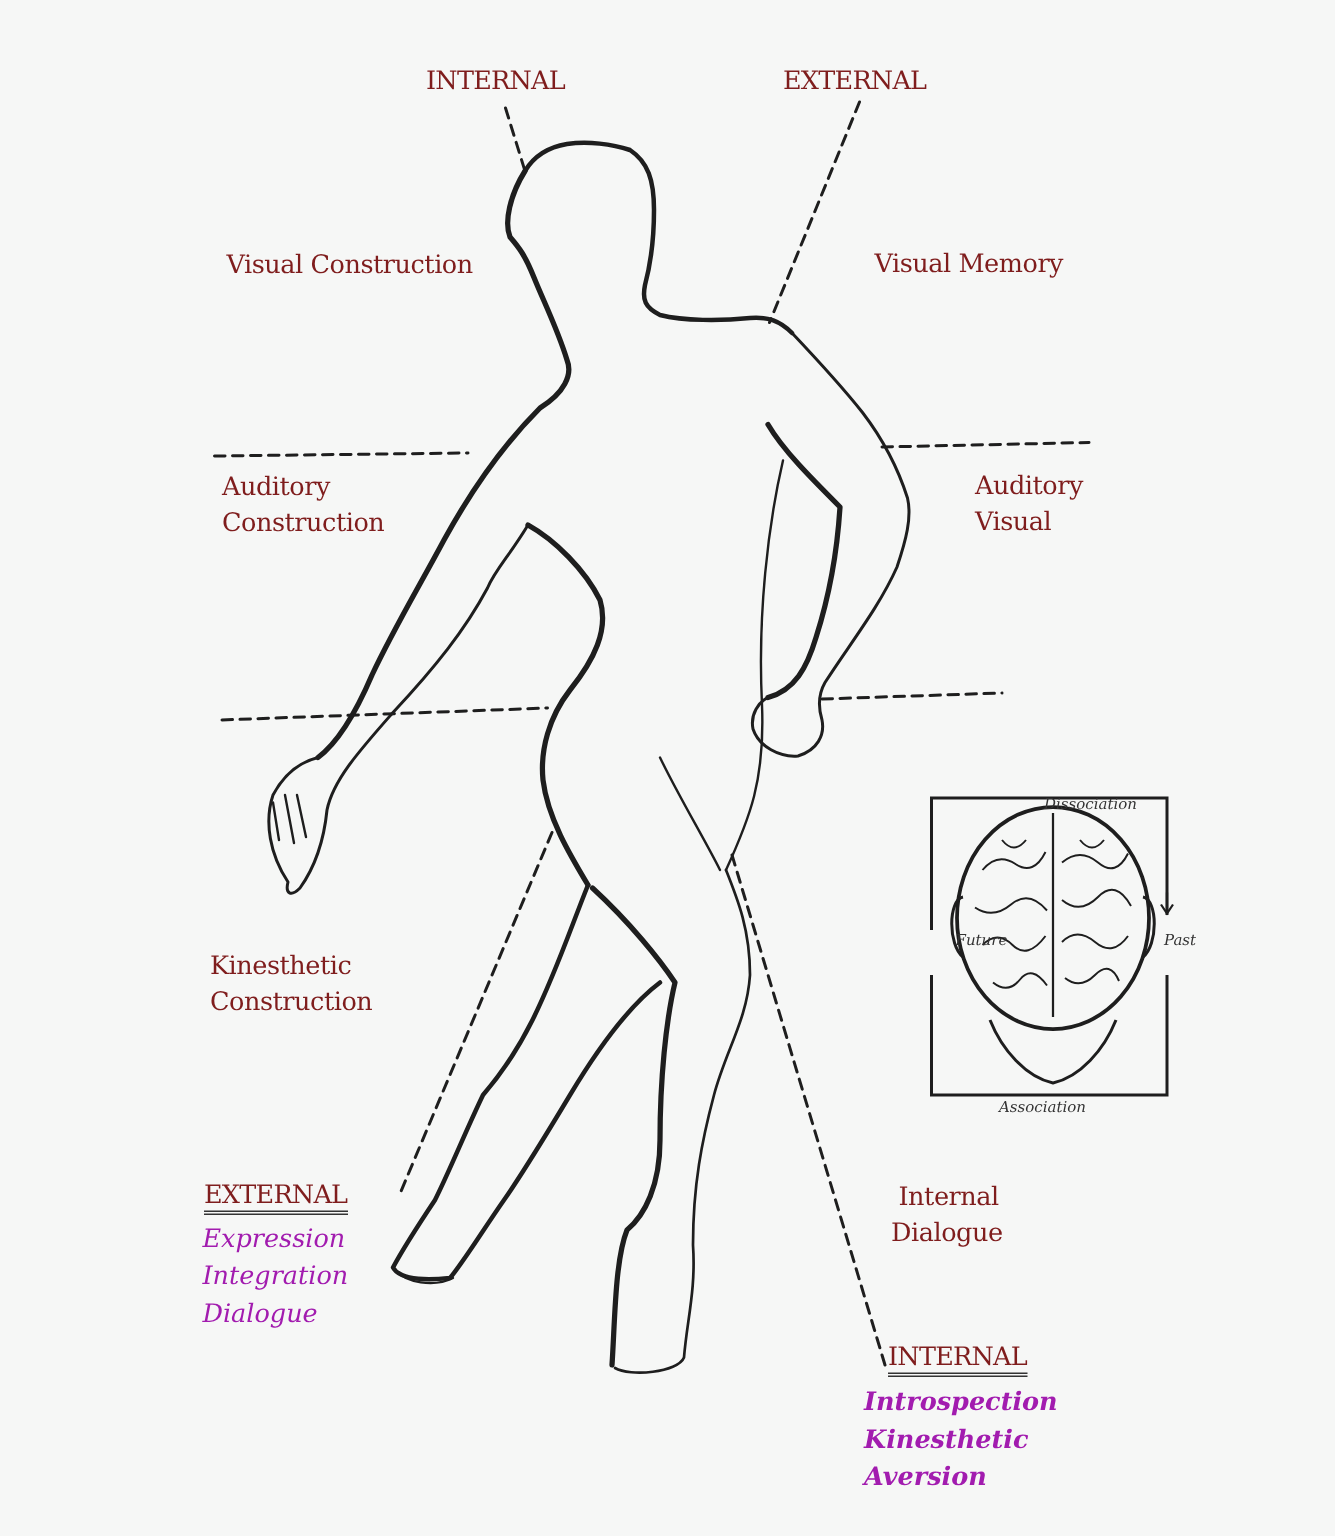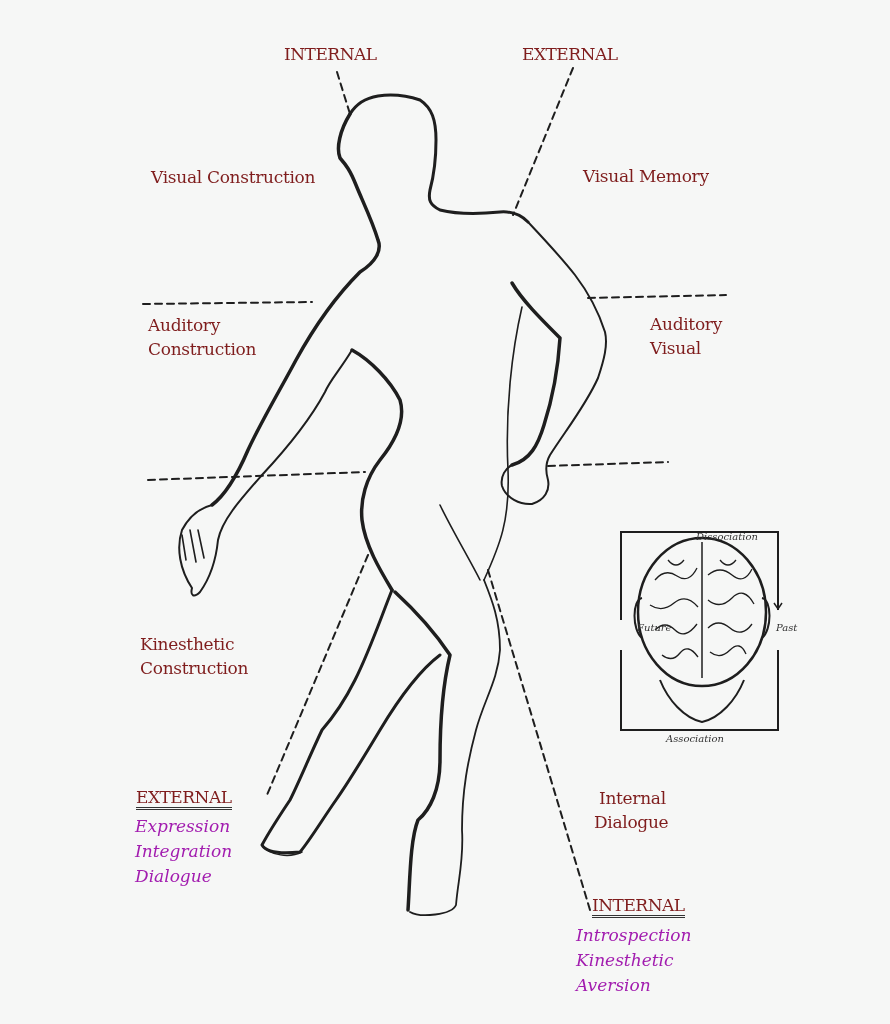--- a/index.html
+++ b/index.html
@@ -105,21 +105,21 @@
 </div>
 <div class="ital" style="left:135px;top:814px;">
   <div>Expression</div>
   <div>Integration</div>
   <div>Dialogue</div>
 </div>
 
 <div class="lbl cap" style="left:592px;top:893px;">
   <span class="uline">INTERNAL</span>
 </div>
-<div class="ital" style="left:576px;top:923px;">
+<div class="ital" style="left:576px;top:923px;font-weight:bold;">
   <div>Introspection</div>
   <div>Kinesthetic</div>
   <div>Aversion</div>
 </div>
 
 <div class="small" style="left:696px;top:507px;margin-top:24px;">Dissociation</div>
 <div class="small" style="left:666px;top:733px;">Association</div>
 <div class="small" style="left:591px;top:622px;margin-left:46px;">Future</div>
 <div class="small" style="left:776px;top:622px;text-align:center;">Past</div>
 

